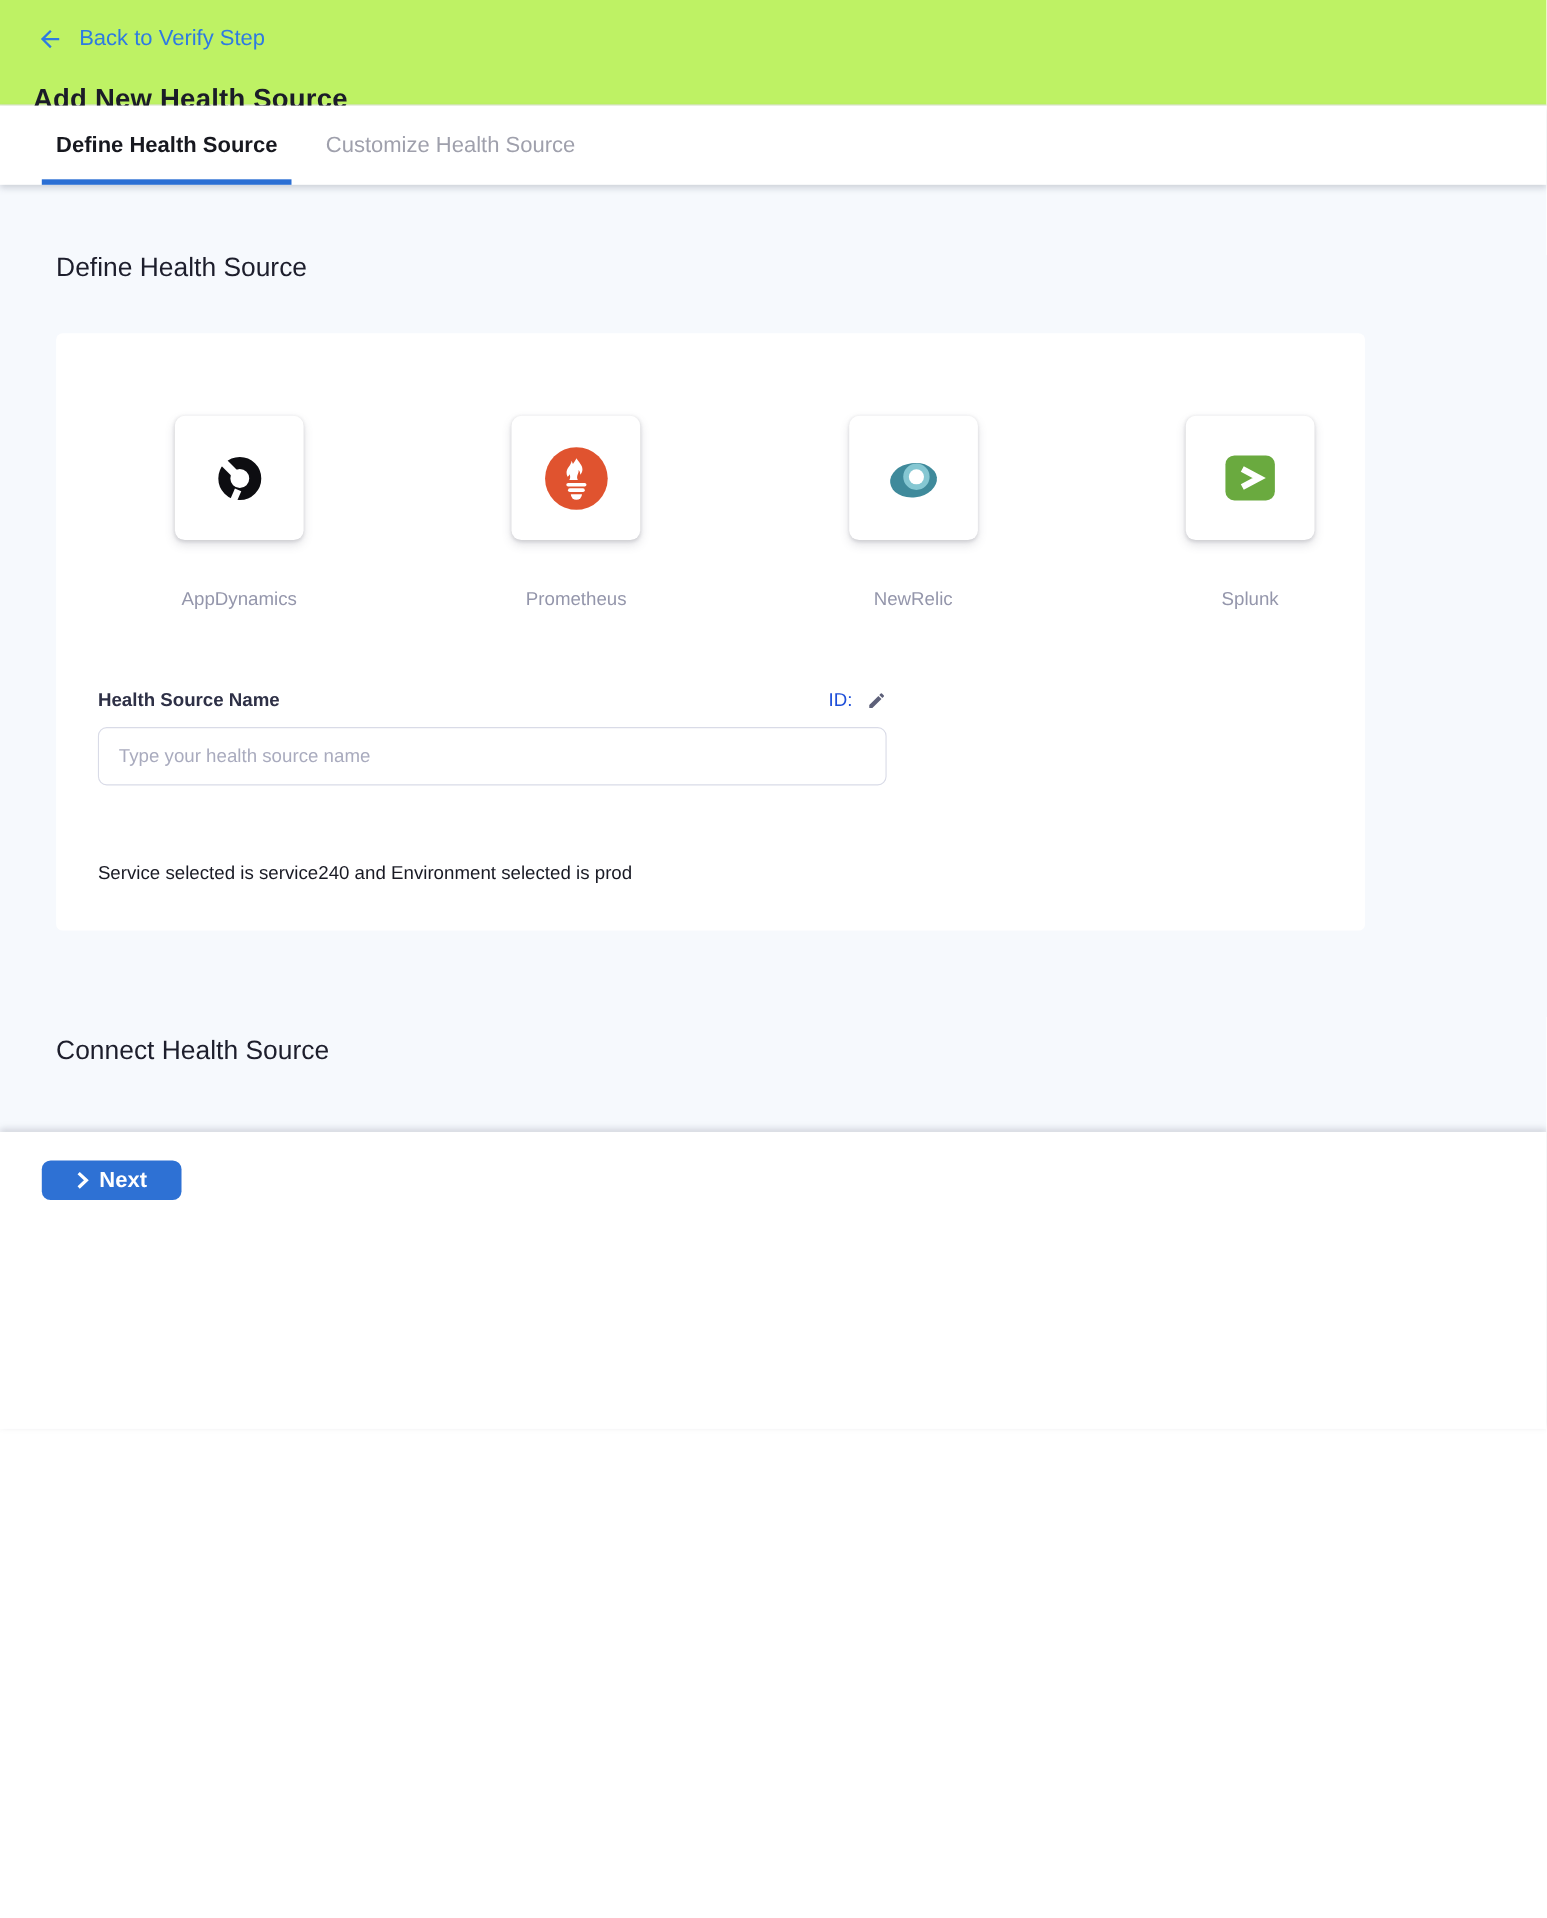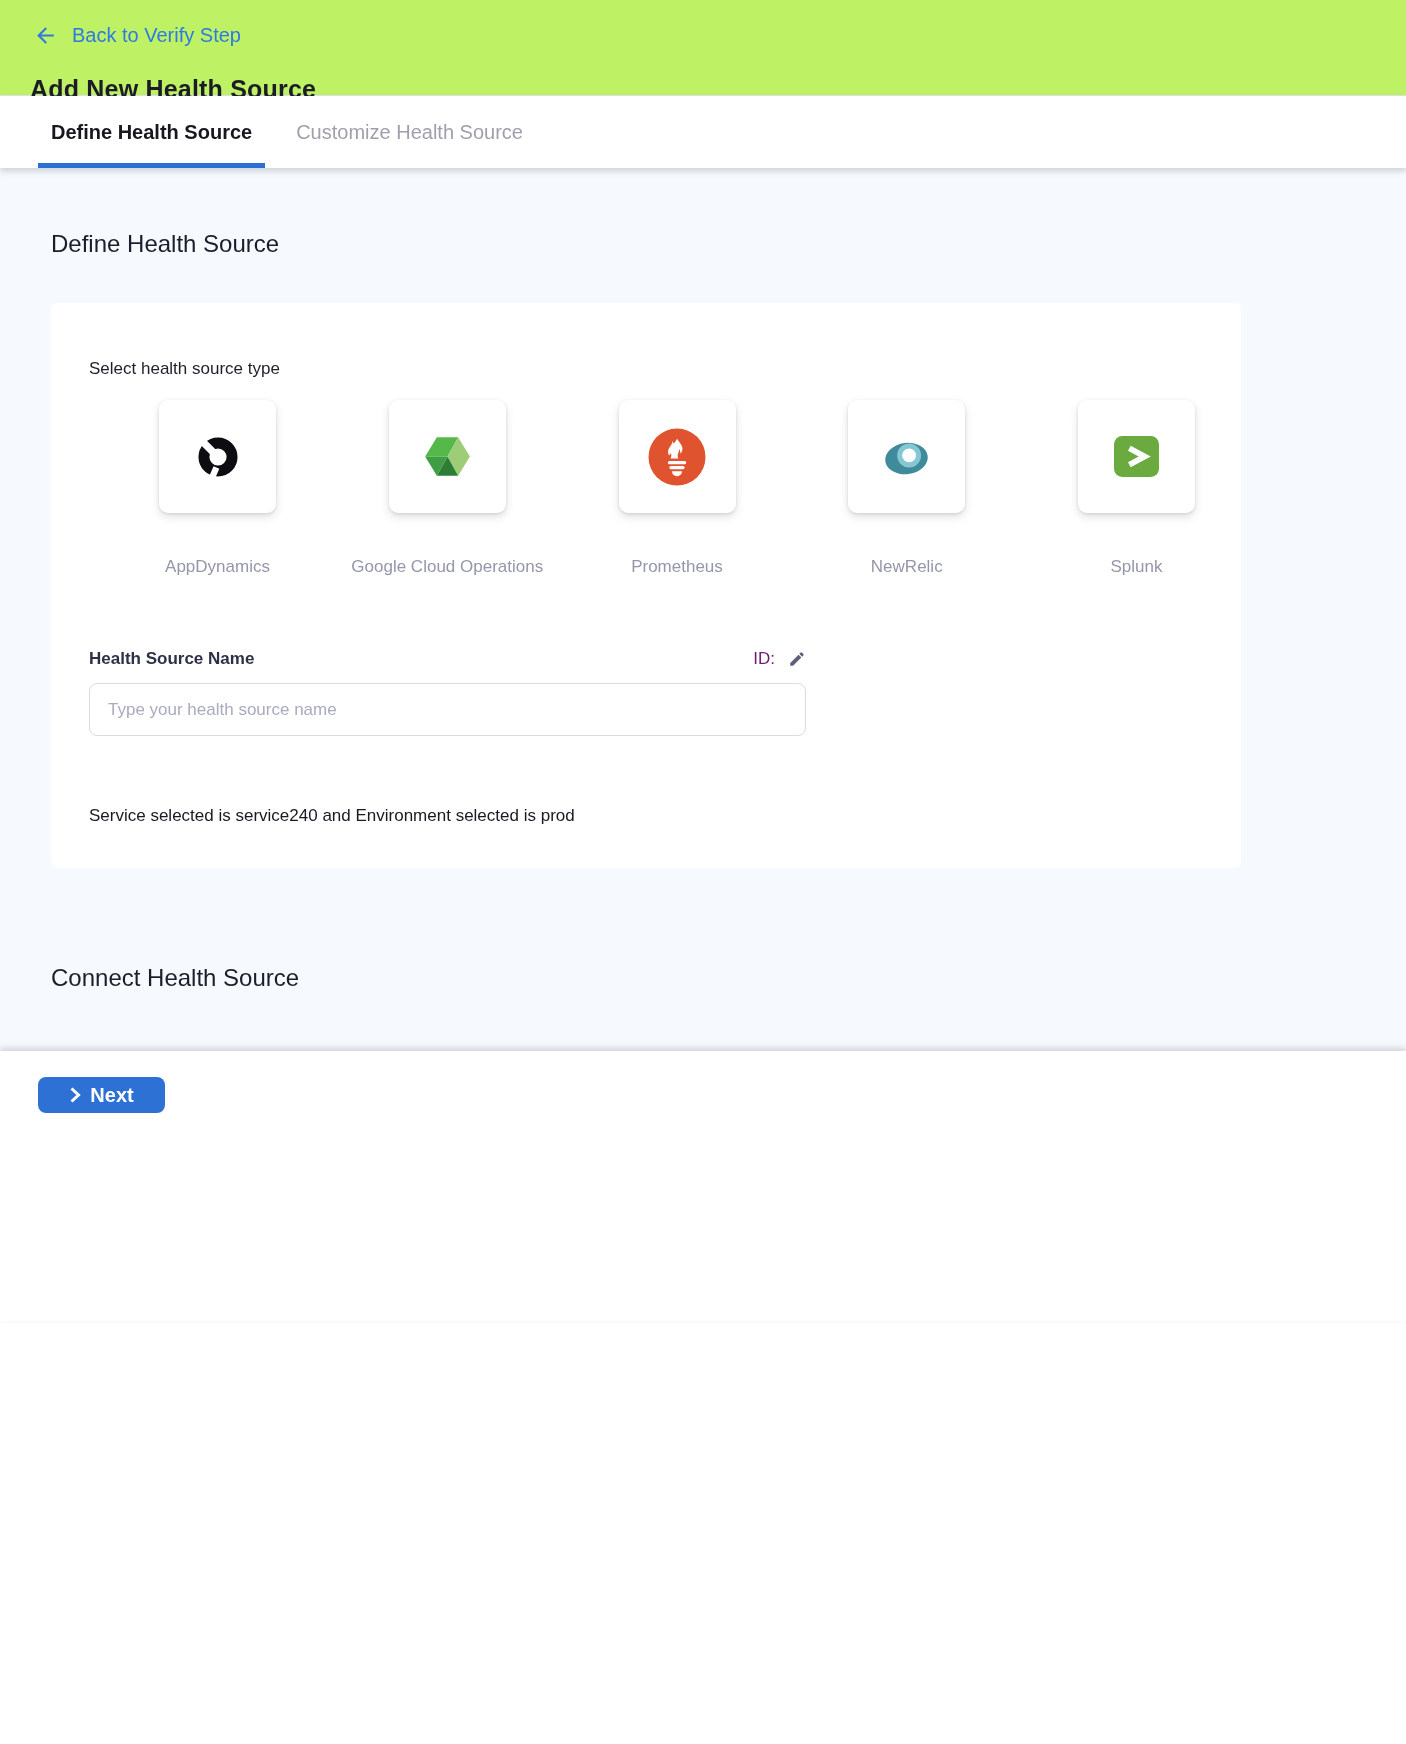--- a/index.html
+++ b/index.html
@@ -34,21 +34,21 @@
   .source-row { display:flex; justify-content:space-between; width:1036px; margin:20px 0 0 70px; }
   .source-item { width:117px; display:flex; flex-direction:column; align-items:center; }
   .source-tile { width:117px; height:113px; background:#fff; border-radius:9px; cursor:pointer;
                  box-shadow:0 1px 3px rgba(40,41,61,.12), 0 4px 9px rgba(96,97,112,.18);
                  display:flex; align-items:center; justify-content:center; }
   .source-name { margin-top:43px; font-size:17px; color:#9496ab; white-space:nowrap; line-height:22px; }
 
   .name-row { display:flex; justify-content:space-between; align-items:flex-end; width:717px; margin-top:70px; }
   .name-label { font-size:17px; font-weight:bold; color:#2e3046; line-height:22px; }
   .id-wrap { display:flex; align-items:center; gap:13px; }
-  .id-label { font-size:17px; color:#701a75; line-height:22px; }
+  .id-label { font-size:17px; color:#1d4ed8; line-height:22px; }
   .pencil { cursor:pointer; display:flex; }
 
   .text-input { margin-top:13px; width:717px; height:53px; border:1px solid #d9dbe7; border-radius:8px;
                 padding:0 18px; font-size:17px; color:#1d1e2c; background:#fff; outline:none;
                 font-family:"Liberation Sans","DejaVu Sans",sans-serif; }
   .text-input::placeholder { color:#a9abbe; }
 
   .service-note { margin-top:69px; font-size:17px; color:#191a24; line-height:22px; }
 
   .section-title.connect { margin-top:96px; }
@@ -90,46 +90,34 @@
   <div class="tab">
     <span>Customize Health Source</span>
   </div>
 </div>
 
 <div class="main">
 
   <div class="section-title">Define Health Source</div>
 
   <div class="panel panel-define">
-    <div class="field-label">Select health source type</div>
 
     <div class="source-row">
 
       <div class="source-item">
         <div class="source-tile">
           <svg width="50" height="50" viewBox="0 0 48 48">
             <circle cx="24" cy="24" r="13.5" fill="none" stroke="#0d0d11" stroke-width="10.5"></circle>
             <line x1="26" y1="26" x2="3" y2="3" stroke="#ffffff" stroke-width="7"></line>
             <line x1="22.5" y1="34" x2="16" y2="49" stroke="#ffffff" stroke-width="6"></line>
           </svg>
         </div>
         <div class="source-name">AppDynamics</div>
       </div>
 
-      <div class="source-item">
-        <div class="source-tile">
-          <svg width="49" height="43" viewBox="0 0 46 40">
-            <polygon points="2,20 13,2 33,2 23,20" fill="#55b84b"></polygon>
-            <polygon points="33,2 44,20 33,38 23,20" fill="#9ecd77"></polygon>
-            <polygon points="23,20 33,38 13,38" fill="#2c7e35"></polygon>
-            <polygon points="2,20 23,20 13,38" fill="#3f9d43"></polygon>
-          </svg>
-        </div>
-        <div class="source-name">Google Cloud Operations</div>
-      </div>
 
       <div class="source-item">
         <div class="source-tile">
           <svg width="58" height="58" viewBox="0 0 57 57">
             <circle cx="28.5" cy="28.5" r="28" fill="#e0532f"></circle>
             <path d="M28.6 10.5c1.9 3.5 5.3 6 5.3 10 0 2-0.9 3.7-2.1 4.7 0.3-1.6-0.3-3.2-1.3-4.2 0.3 2.9-1.4 4.1-1.4 6.4 0 0.9 0.3 1.7 0.7 2.5h-7.7c1.1-1.7 1-3.3 0.4-5.3-0.5 1.1-1 1.8-1.9 2.3-0.6-1.1-0.9-2.2-0.9-3.5 0-4.3 4.1-6.3 4.5-10.7l1.2 2.8c1-1.2 2-3 3.2-5z" fill="#ffffff"></path>
             <rect x="19.5" y="32.5" width="18" height="3.2" rx="1.6" fill="#ffffff"></rect>
             <rect x="21" y="37.3" width="15" height="3.2" rx="1.6" fill="#ffffff"></rect>
             <path d="M23.5 42.5 h10 a5 5 0 0 1 -10 0 z" fill="#ffffff"></path>
           </svg>

